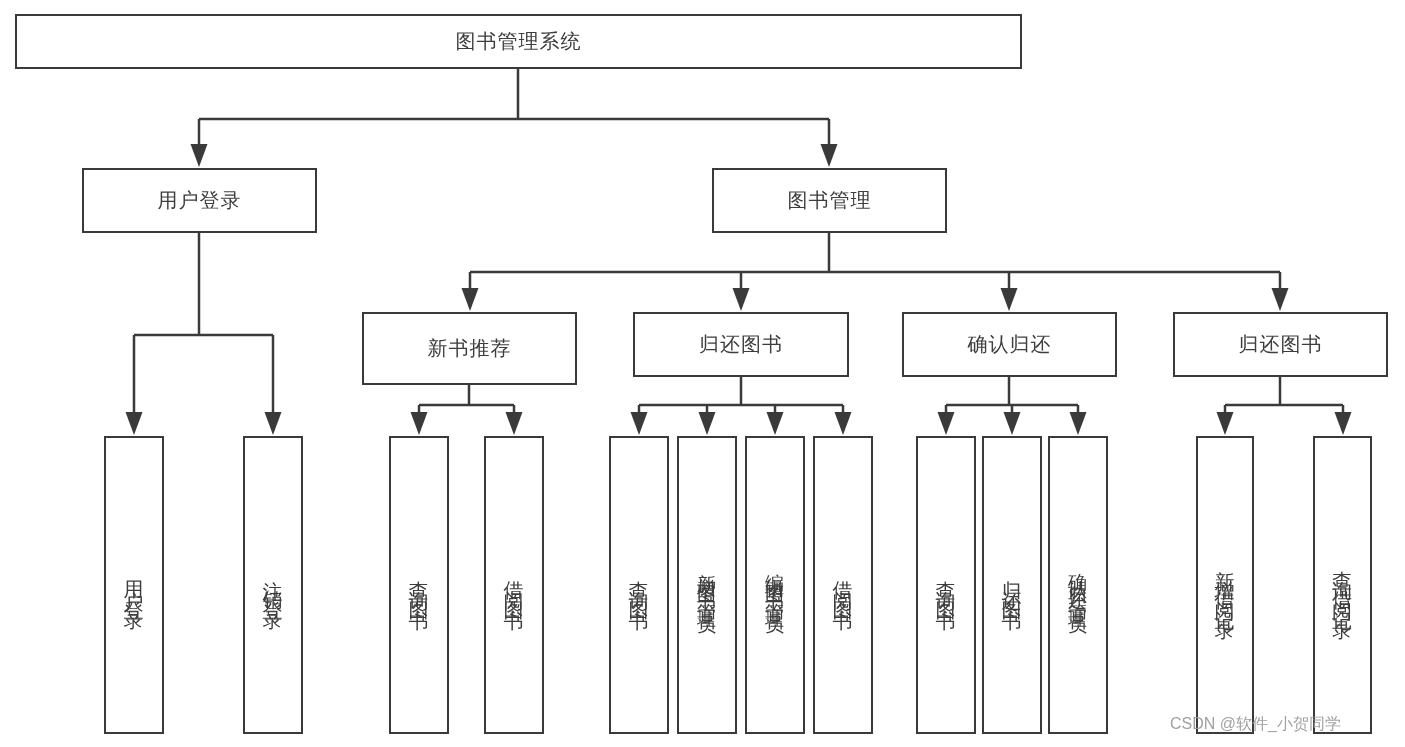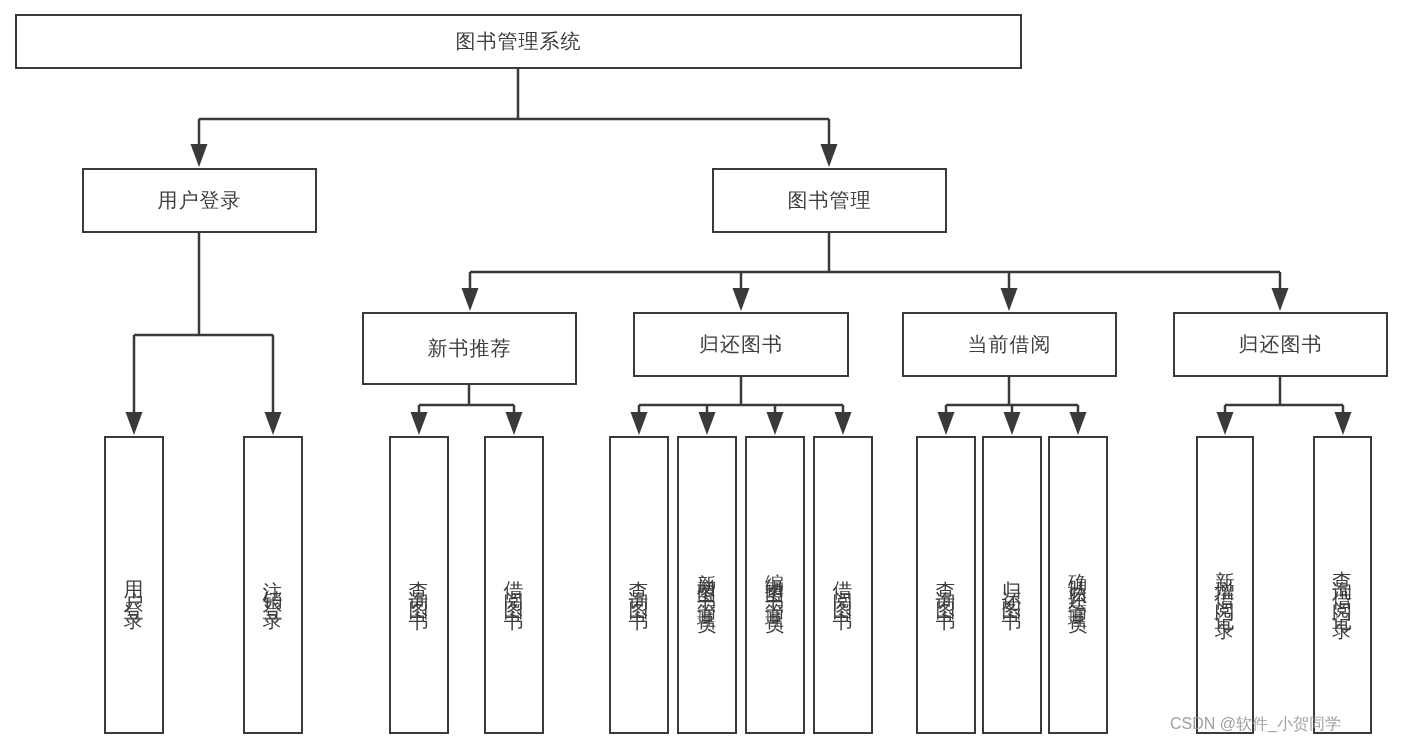--- a/index.html
+++ b/index.html
@@ -90,21 +90,21 @@
     <span>图书管理</span>
   </div>
 
   <div class="node h" style="left:362px;top:312px;width:215px;height:73px">
     <span>新书推荐</span>
   </div>
   <div class="node h" style="left:633px;top:312px;width:216px;height:65px">
     <span>归还图书</span>
   </div>
   <div class="node h" style="left:902px;top:312px;width:215px;height:65px">
-    <span>当前借阅</span>
+    <span>确认归还</span>
   </div>
   <div class="node h" style="left:1173px;top:312px;width:215px;height:65px">
     <span>归还图书</span>
   </div>
 
   <div class="node v" style="left:104px;top:436px;width:60px;height:298px">
     <span>用户登录</span>
   </div>
   <div class="node v" style="left:243px;top:436px;width:60px;height:298px">
     <span>注销登录</span>

